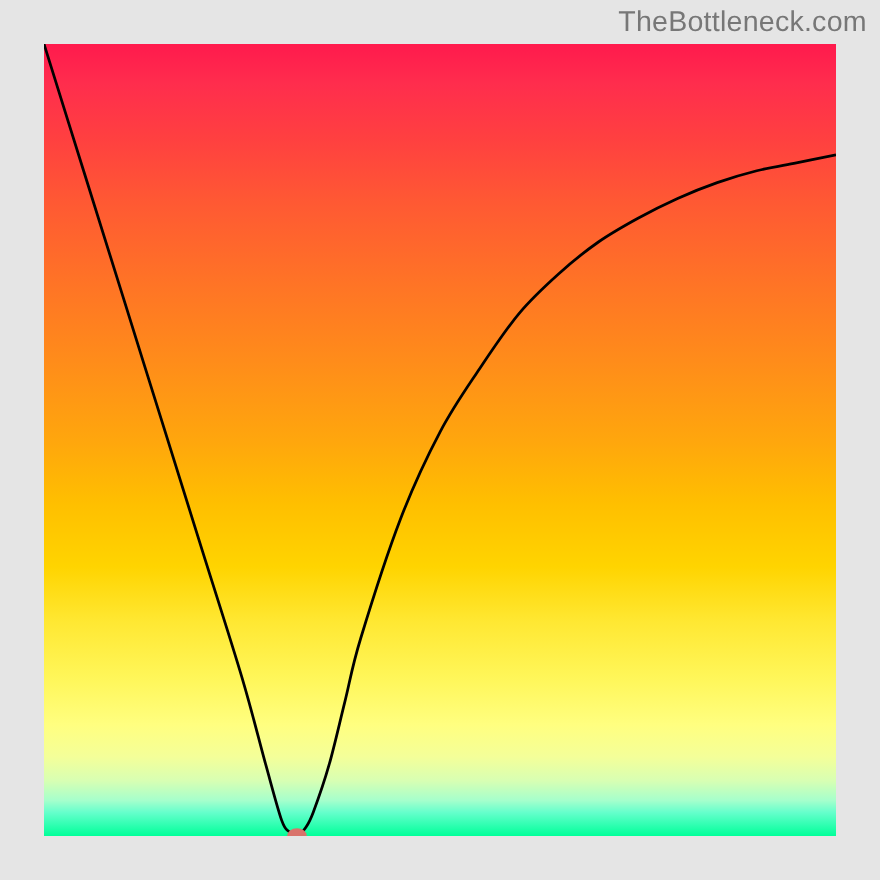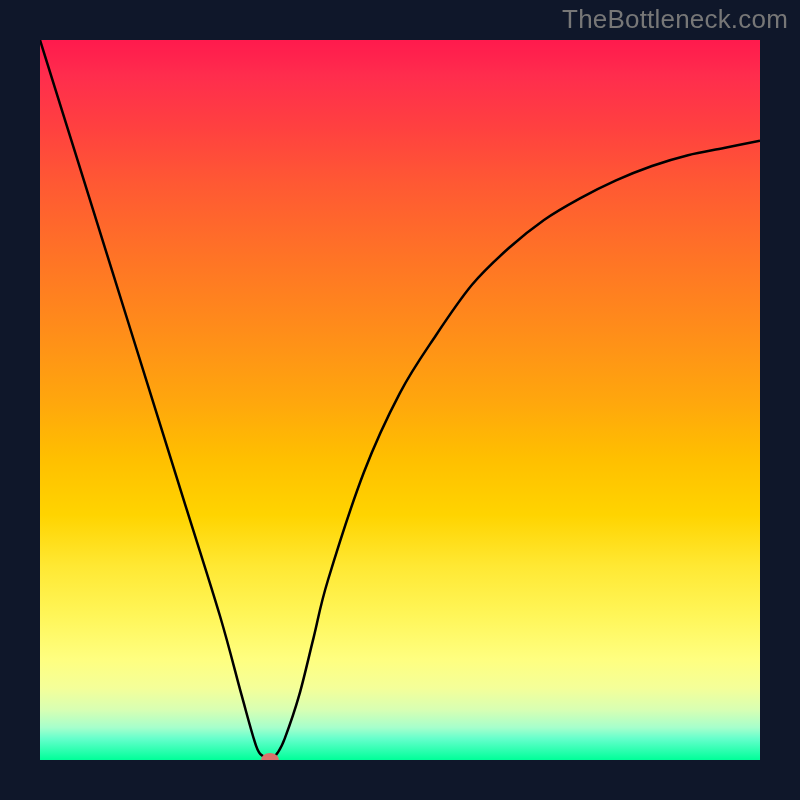--- a/index.html
+++ b/index.html
@@ -7,21 +7,21 @@
     padding: 0;
     width: 800px;
     height: 800px;
     background: #000;
     overflow: hidden;
   }
   .chart-container {
     position: relative;
     width: 800px;
     height: 800px;
-    background: #0f172a;
+    background: #e5e5e5;
   }
   .watermark {
     position: absolute;
     top: 4px;
     right: 12px;
     color: #777;
     font-family: Arial, Helvetica, sans-serif;
     font-size: 26px;
     font-weight: 500;
     z-index: 10;

